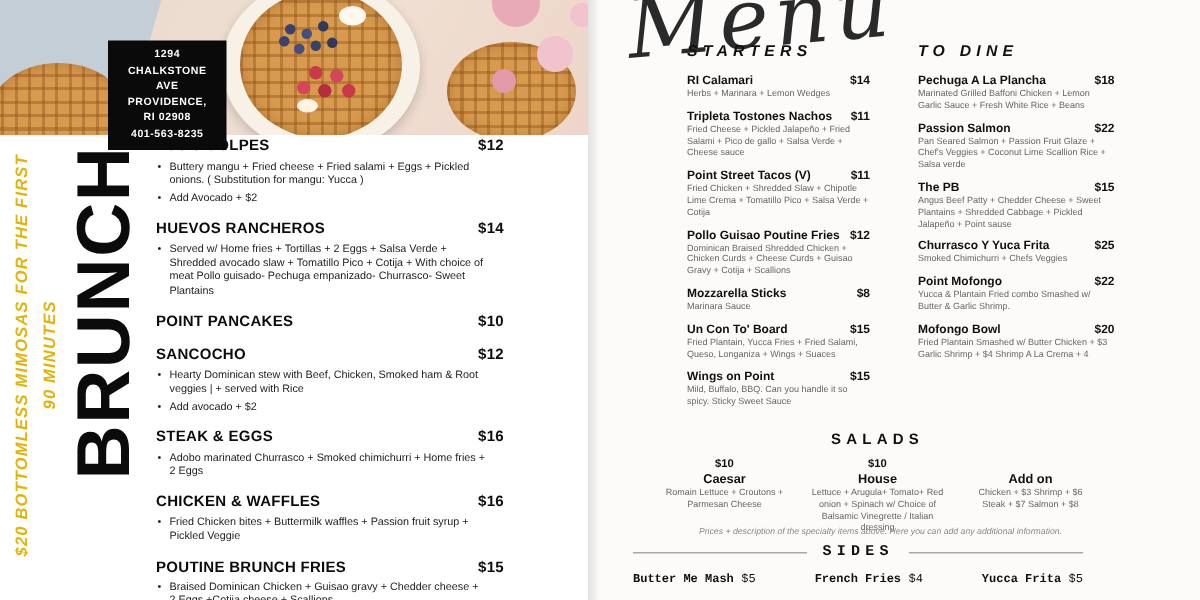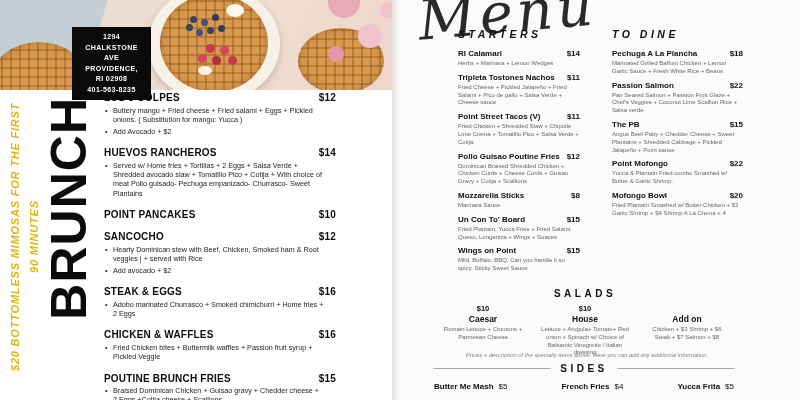--- a/index.html
+++ b/index.html
@@ -66,21 +66,21 @@
   .salads { position:absolute; left:46px; top:288px; width:294px; }
   .salads-header { text-align:center; font-size:10px; font-weight:bold; letter-spacing:3.5px; color:#101010; }
   .salads-row { display:flex; gap:12px; margin-top:5px; }
   .salad-col { flex:1; text-align:center; }
   .salad-price { font-size:7.5px; font-weight:bold; min-height:9px; color:#101010; }
   .salad-name { font-size:8.5px; font-weight:bold; margin:1px 0 2px; color:#101010; }
   .salad-desc { font-size:6px; line-height:1.3; color:#666666; }
 
   .note { position:absolute; left:28px; top:352px; width:334px; text-align:center; font-size:5.8px; font-style:italic; color:#888888; }
 
-  .sides { position:absolute; left:42px; top:363px; width:300px; }
+  .sides { position:absolute; left:30px; top:363px; width:300px;font-family:Liberation Mono, monospace; }
   .sides-header { display:flex; align-items:center; gap:10px; }
   .sides-header .line { flex:1; height:1px; background:#a8a8a8; }
   .sides-title { font-size:10px; font-weight:bold; letter-spacing:3.5px; color:#101010; }
   .sides-row { display:flex; justify-content:space-between; margin-top:8px; }
   .side-item { display:flex; gap:5px; font-size:8px; color:#101010; align-items:baseline; }
   .side-name { font-weight:bold; }
 </style>
 </head>
 <body>
 
@@ -265,20 +265,27 @@
       </div>
 
       <div class="r-item">
         <div class="r-head">
           <span>The PB</span>
           <span class="r-price">$15</span>
         </div>
         <div class="r-desc">Angus Beef Patty + Chedder Cheese + Sweet Plantains + Shredded Cabbage + Pickled Jalapeño + Point sause</div>
       </div>
 
+      <div class="r-item">
+        <div class="r-head">
+          <span>Churrasco Y Yuca Frita</span>
+          <span class="r-price">$25</span>
+        </div>
+        <div class="r-desc">Smoked Chimichurri + Chefs Veggies</div>
+      </div>
 
       <div class="r-item">
         <div class="r-head">
           <span>Point Mofongo</span>
           <span class="r-price">$22</span>
         </div>
         <div class="r-desc">Yucca &amp; Plantain Fried combo Smashed w/ Butter &amp; Garlic Shrimp.</div>
       </div>
 
       <div class="r-item">

